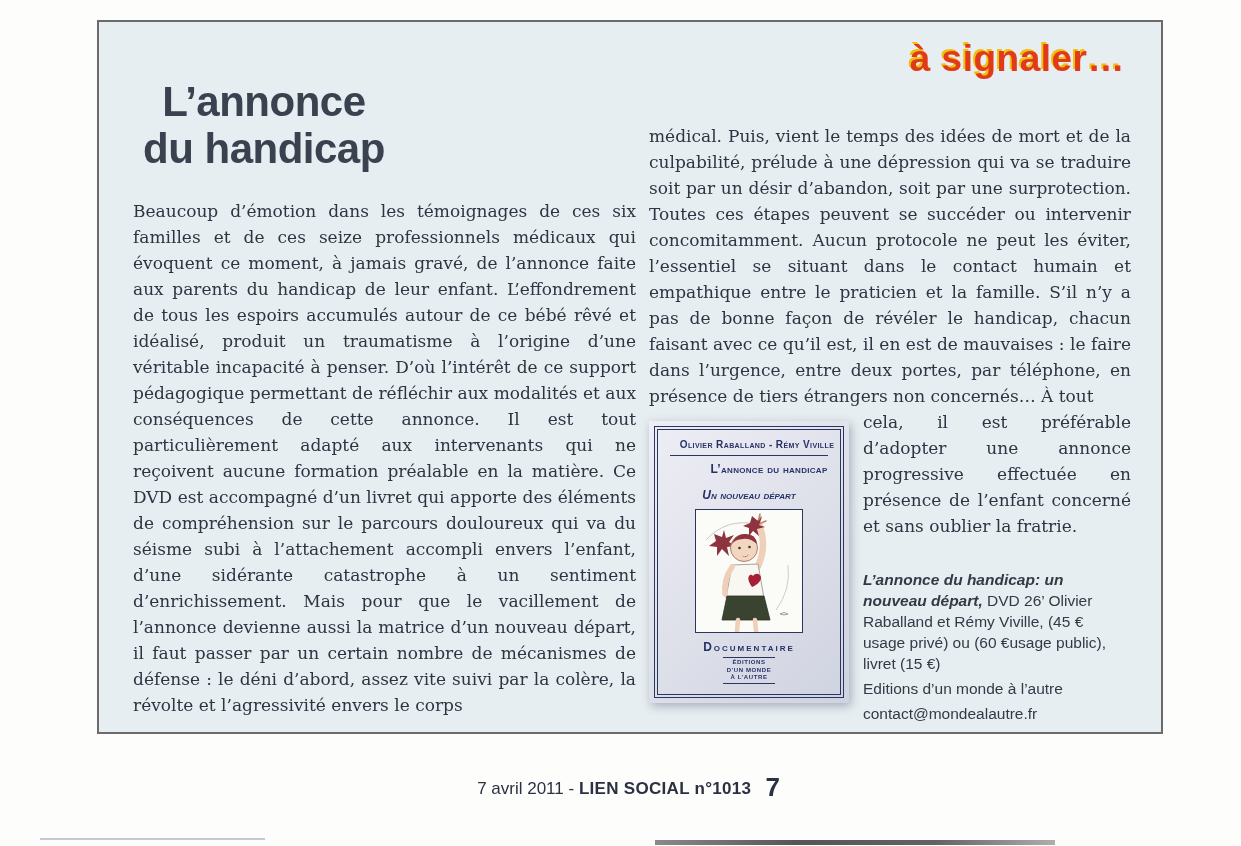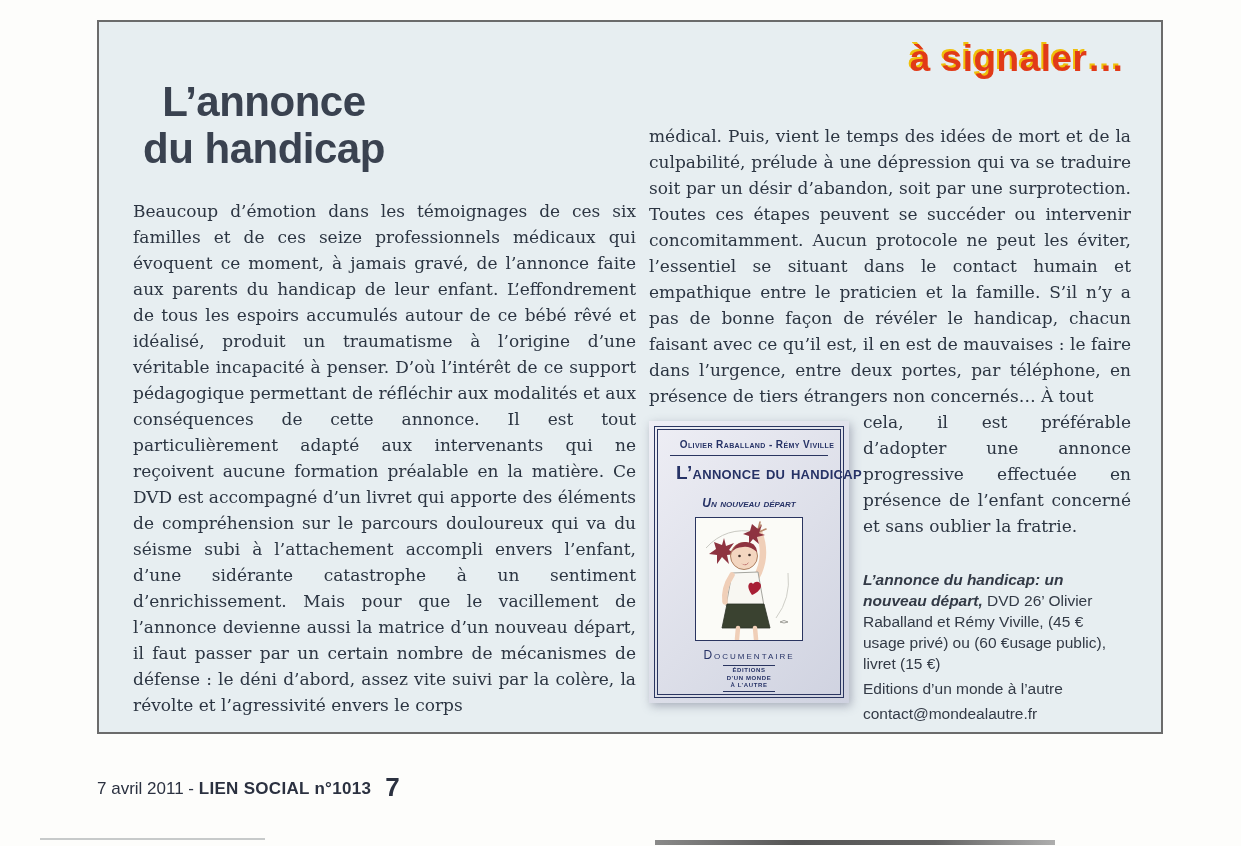--- a/index.html
+++ b/index.html
@@ -41,41 +41,41 @@
   .dvd-frame-inner{
     position:absolute;inset:2px;border:1px solid #2a3560;
     display:flex;flex-direction:column;align-items:center;
     color:#263266;text-align:center;
   }
   .dvd-authors{
     margin-top:9px;font-size:10px;font-weight:700;
     font-variant:small-caps;letter-spacing:0.4px;white-space:nowrap;padding-left:16px;
   }
   .dvd-rule{width:158px;border-top:1px solid #2a3560;margin:5px 0 6px;}
-  .dvd-title{font-size:19px;font-weight:700;font-variant:small-caps;letter-spacing:0.3px;white-space:nowrap;padding-left:40px;}
+  .dvd-title{font-size:12px;font-weight:700;font-variant:small-caps;letter-spacing:0.3px;white-space:nowrap;padding-left:40px;}
   .dvd-subtitle{font-size:12px;font-weight:700;font-style:italic;font-variant:small-caps;margin-top:12px;}
   .dvd-illus{
     width:106px;height:122px;margin-top:7px;border:1px solid #2a3560;
     background:#fbfbf7;overflow:hidden;
   }
-  .dvd-genre{font-size:12px;font-weight:400;font-variant:small-caps;letter-spacing:2px;margin-top:7px;}
+  .dvd-genre{font-size:12px;font-weight:700;font-variant:small-caps;letter-spacing:2px;margin-top:7px;}
   .dvd-pub{
     margin-top:3px;font-size:6px;font-weight:700;letter-spacing:0.6px;
     text-transform:uppercase;line-height:1.25;
     border-top:1px solid #2a3560;border-bottom:1px solid #2a3560;
     padding:1px 4px;
   }
   .caption{
     margin-top:30px;font-size:15.5px;line-height:21px;color:#333a46;
   }
   .caption p{margin:4px;}
   .cap-lead{font-weight:700;font-style:italic;}
   .footer{
     position:absolute;left:97px;top:772px;width:1063px;
-    text-align:left;color:#2b3140;font-size:17px;
+    text-align:center;color:#2b3140;font-size:17px;
   }
   .footer .sep{white-space:pre;}
   .footer .journal{font-weight:700;letter-spacing:0.3px;}
   .footer .pagenum{font-weight:700;font-size:26px;margin-left:14px;vertical-align:-2px;}
   .scan-bar{
     position:absolute;left:655px;top:840px;width:400px;height:5px;
     background:linear-gradient(90deg,#6d6d6d,#2c2c2c 35%,#3c3c3c 70%,#9a9a9a);
     opacity:0.8;
   }
   .scan-line{

